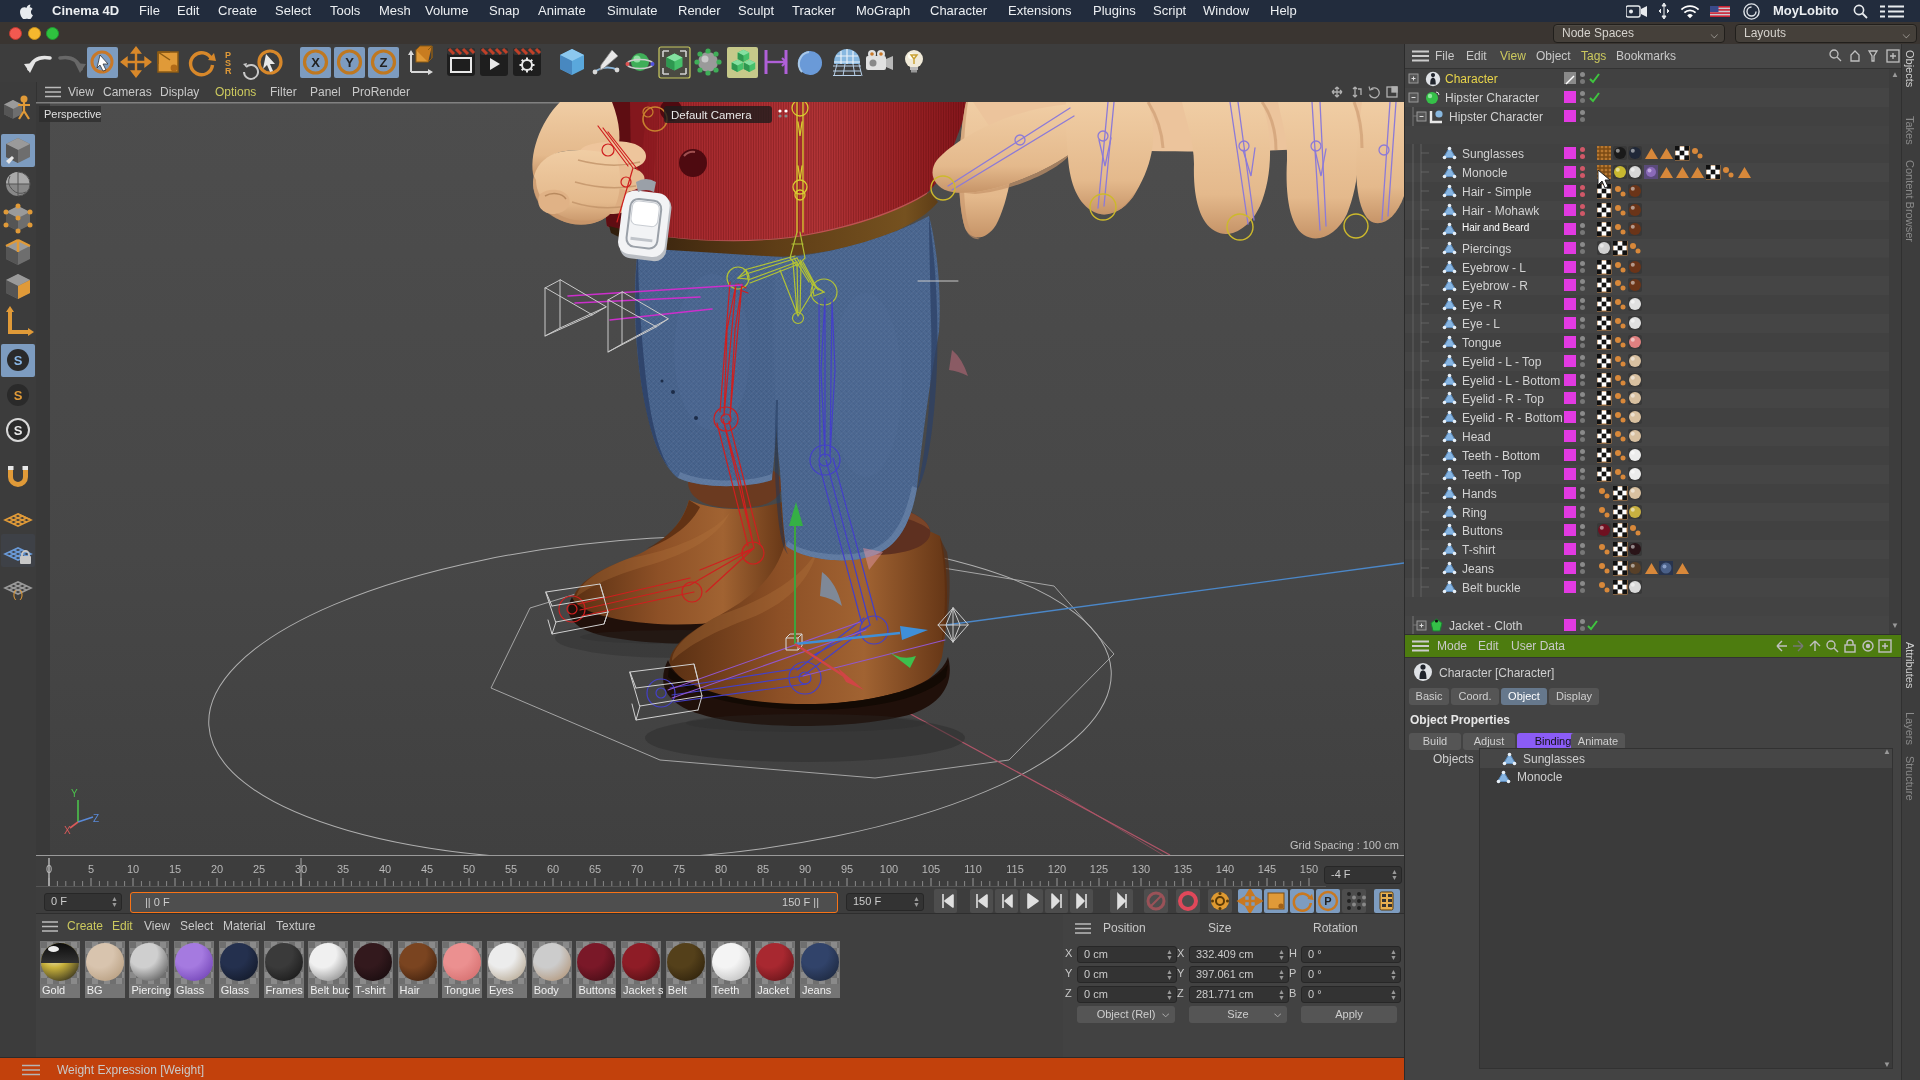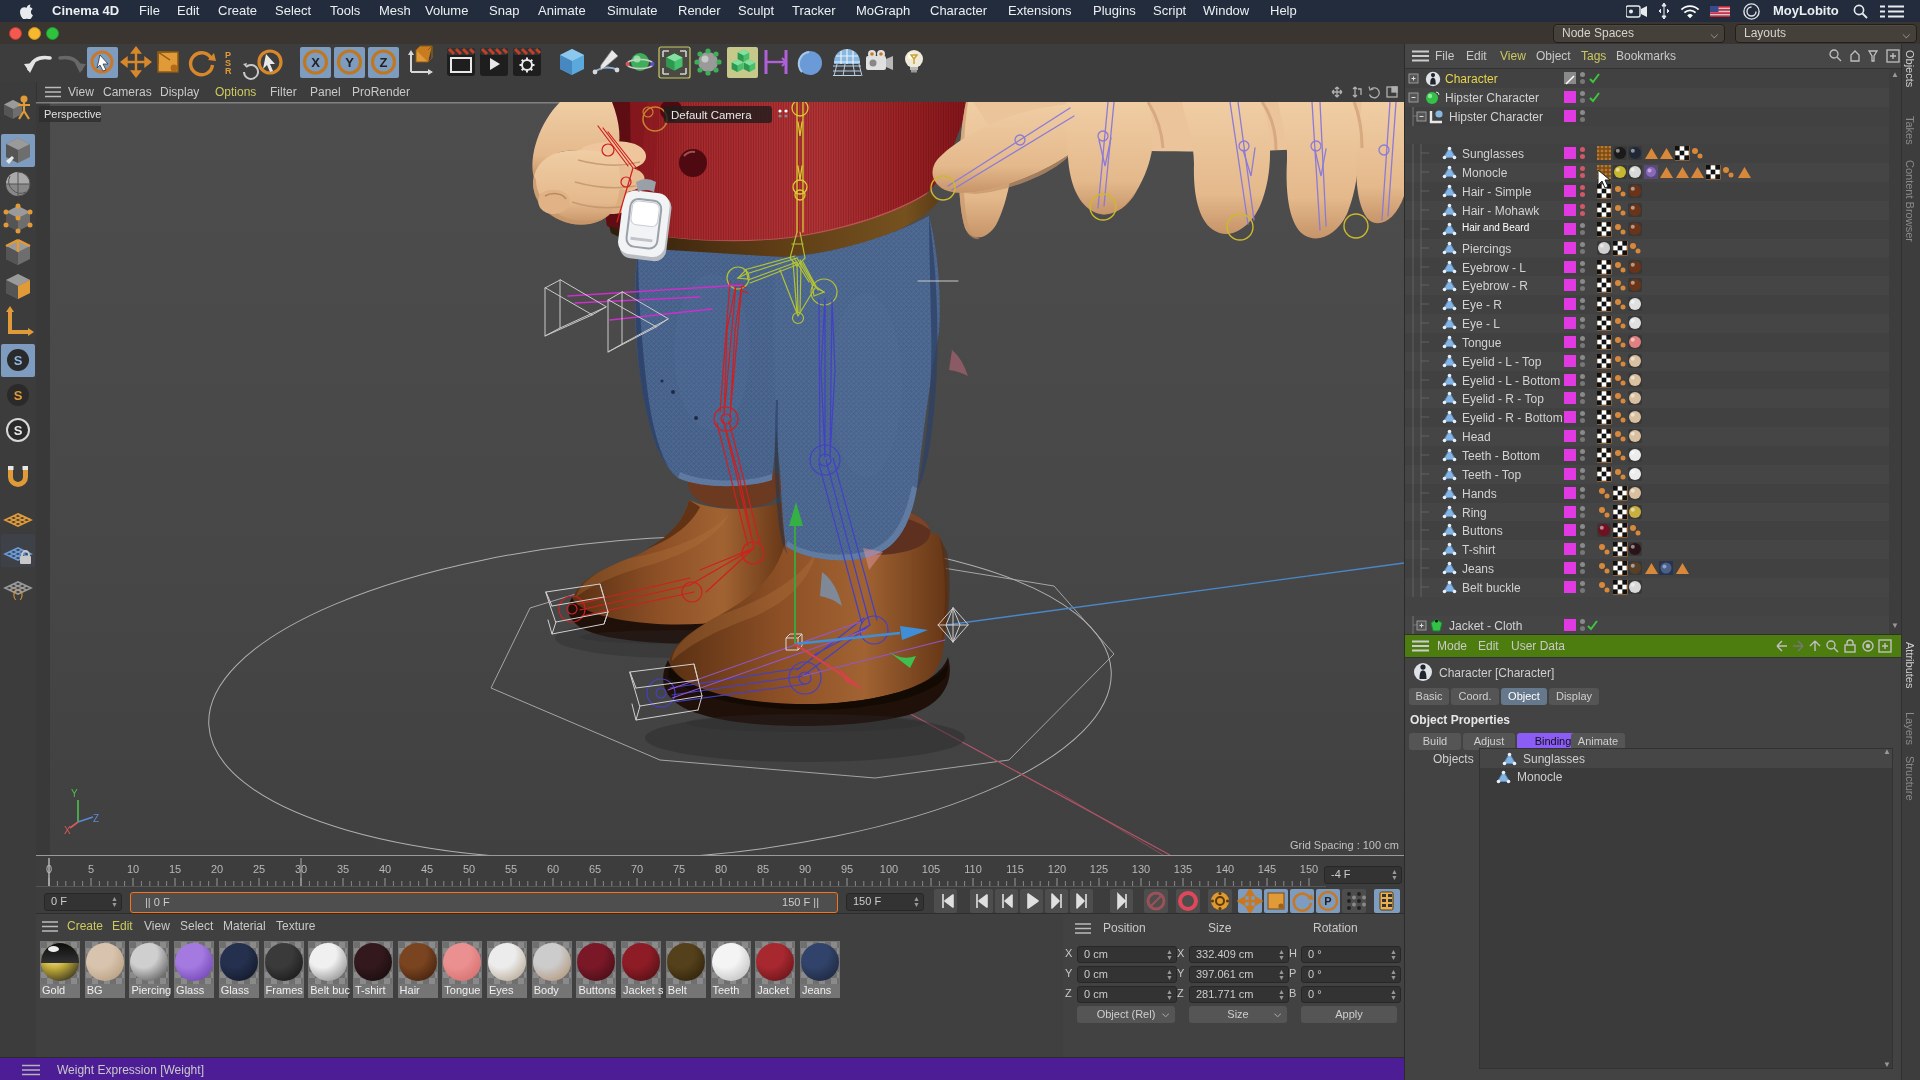--- a/index.html
+++ b/index.html
@@ -8,21 +8,21 @@
 #menubar .mi{position:absolute;top:3px;white-space:nowrap;}
 #titlebar{left:0;top:22px;width:1920px;height:22px;background:#3a3531;border-bottom:1px solid #262422;}
 #toolbar{left:0;top:44px;width:1920px;height:38px;background:#3d3d3d;border-bottom:1px solid #2e2e2e;}
 #vpmenu{left:36px;top:82px;width:1368px;height:20px;background:#3d3d3d;color:#c9c9c9;font-size:12px;}
 #vpmenu span{position:absolute;top:3px;}
 #lefttools{left:0;top:82px;width:36px;height:976px;background:#3c3c3c;border-right:1px solid #323232;}
 #viewport{left:36px;top:102px;width:1368px;height:753px;}
 #timeline{left:36px;top:855px;width:1368px;height:58px;background:#3d3d3d;color:#b5b5b5;border-top:1px solid #9a9a9a;}
 #matpanel{left:36px;top:913px;width:1027px;height:144px;background:#404040;border-top:1px solid #2e2e2e;border-right:1px solid #2e2e2e;}
 #coordpanel{left:1063px;top:913px;width:341px;height:144px;background:#424242;border-top:1px solid #2e2e2e;color:#c9c9c9;}
-#statusbar{left:0;top:1057px;width:1404px;height:23px;background:#4c1d95;border-top:1px solid #2b2b2b;color:#c9c9c9;font-size:12px;text-align:center;}
+#statusbar{left:0;top:1057px;width:1404px;height:23px;background:#c2410c;border-top:1px solid #2b2b2b;color:#c9c9c9;font-size:12px;text-align:center;}
 #rightpanel{left:1404px;top:44px;width:516px;height:1036px;background:#434343;border-left:1px solid #2b2b2b;}
 .dd{position:absolute;top:2px;height:17px;background:#45403a;border:1px solid #211f1c;border-radius:4px;color:#d5d2cd;font-size:12px;line-height:17px;padding-left:8px;box-shadow:inset 0 1px 0 rgba(255,255,255,.06);}
 .dd .chev{position:absolute;right:6px;top:1px;font-size:10px;color:#b5b2ad;}
 .tl{position:absolute;top:5px;width:11px;height:11px;border-radius:50%;}
 .field{position:absolute;background:#333333;border:1px solid #272727;border-radius:3px;color:#cccccc;font-size:11px;line-height:15px;padding-left:6px;}
 .spin{position:absolute;right:2px;top:2px;width:9px;color:#999;font-size:7px;line-height:6px;text-align:center;}
 .btn{position:absolute;background:#555555;border-radius:3px;color:#cfcfcf;font-size:12px;text-align:center;}
 </style>
 </head>
 <body>

